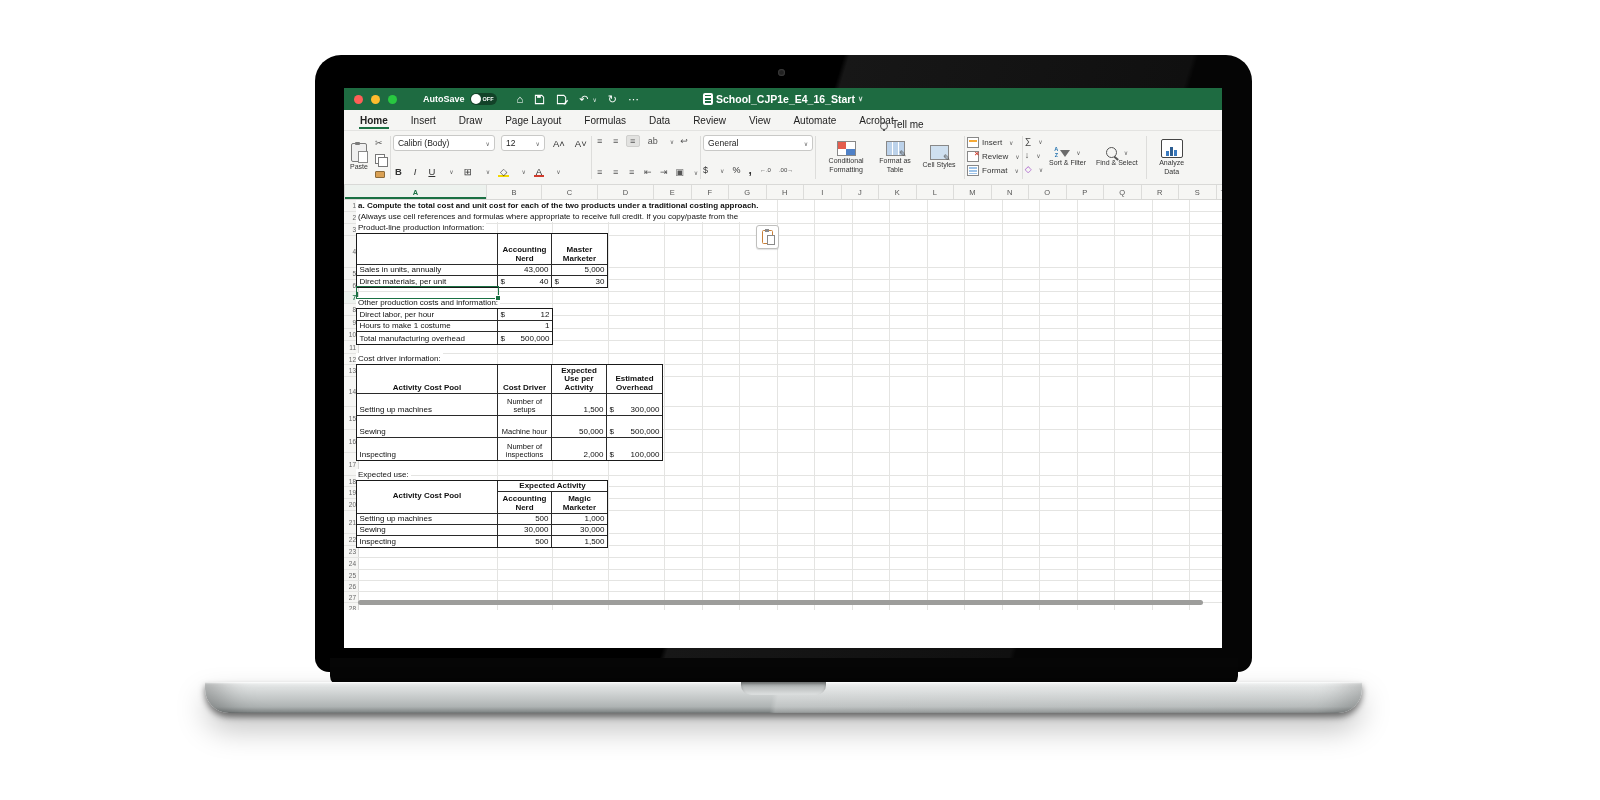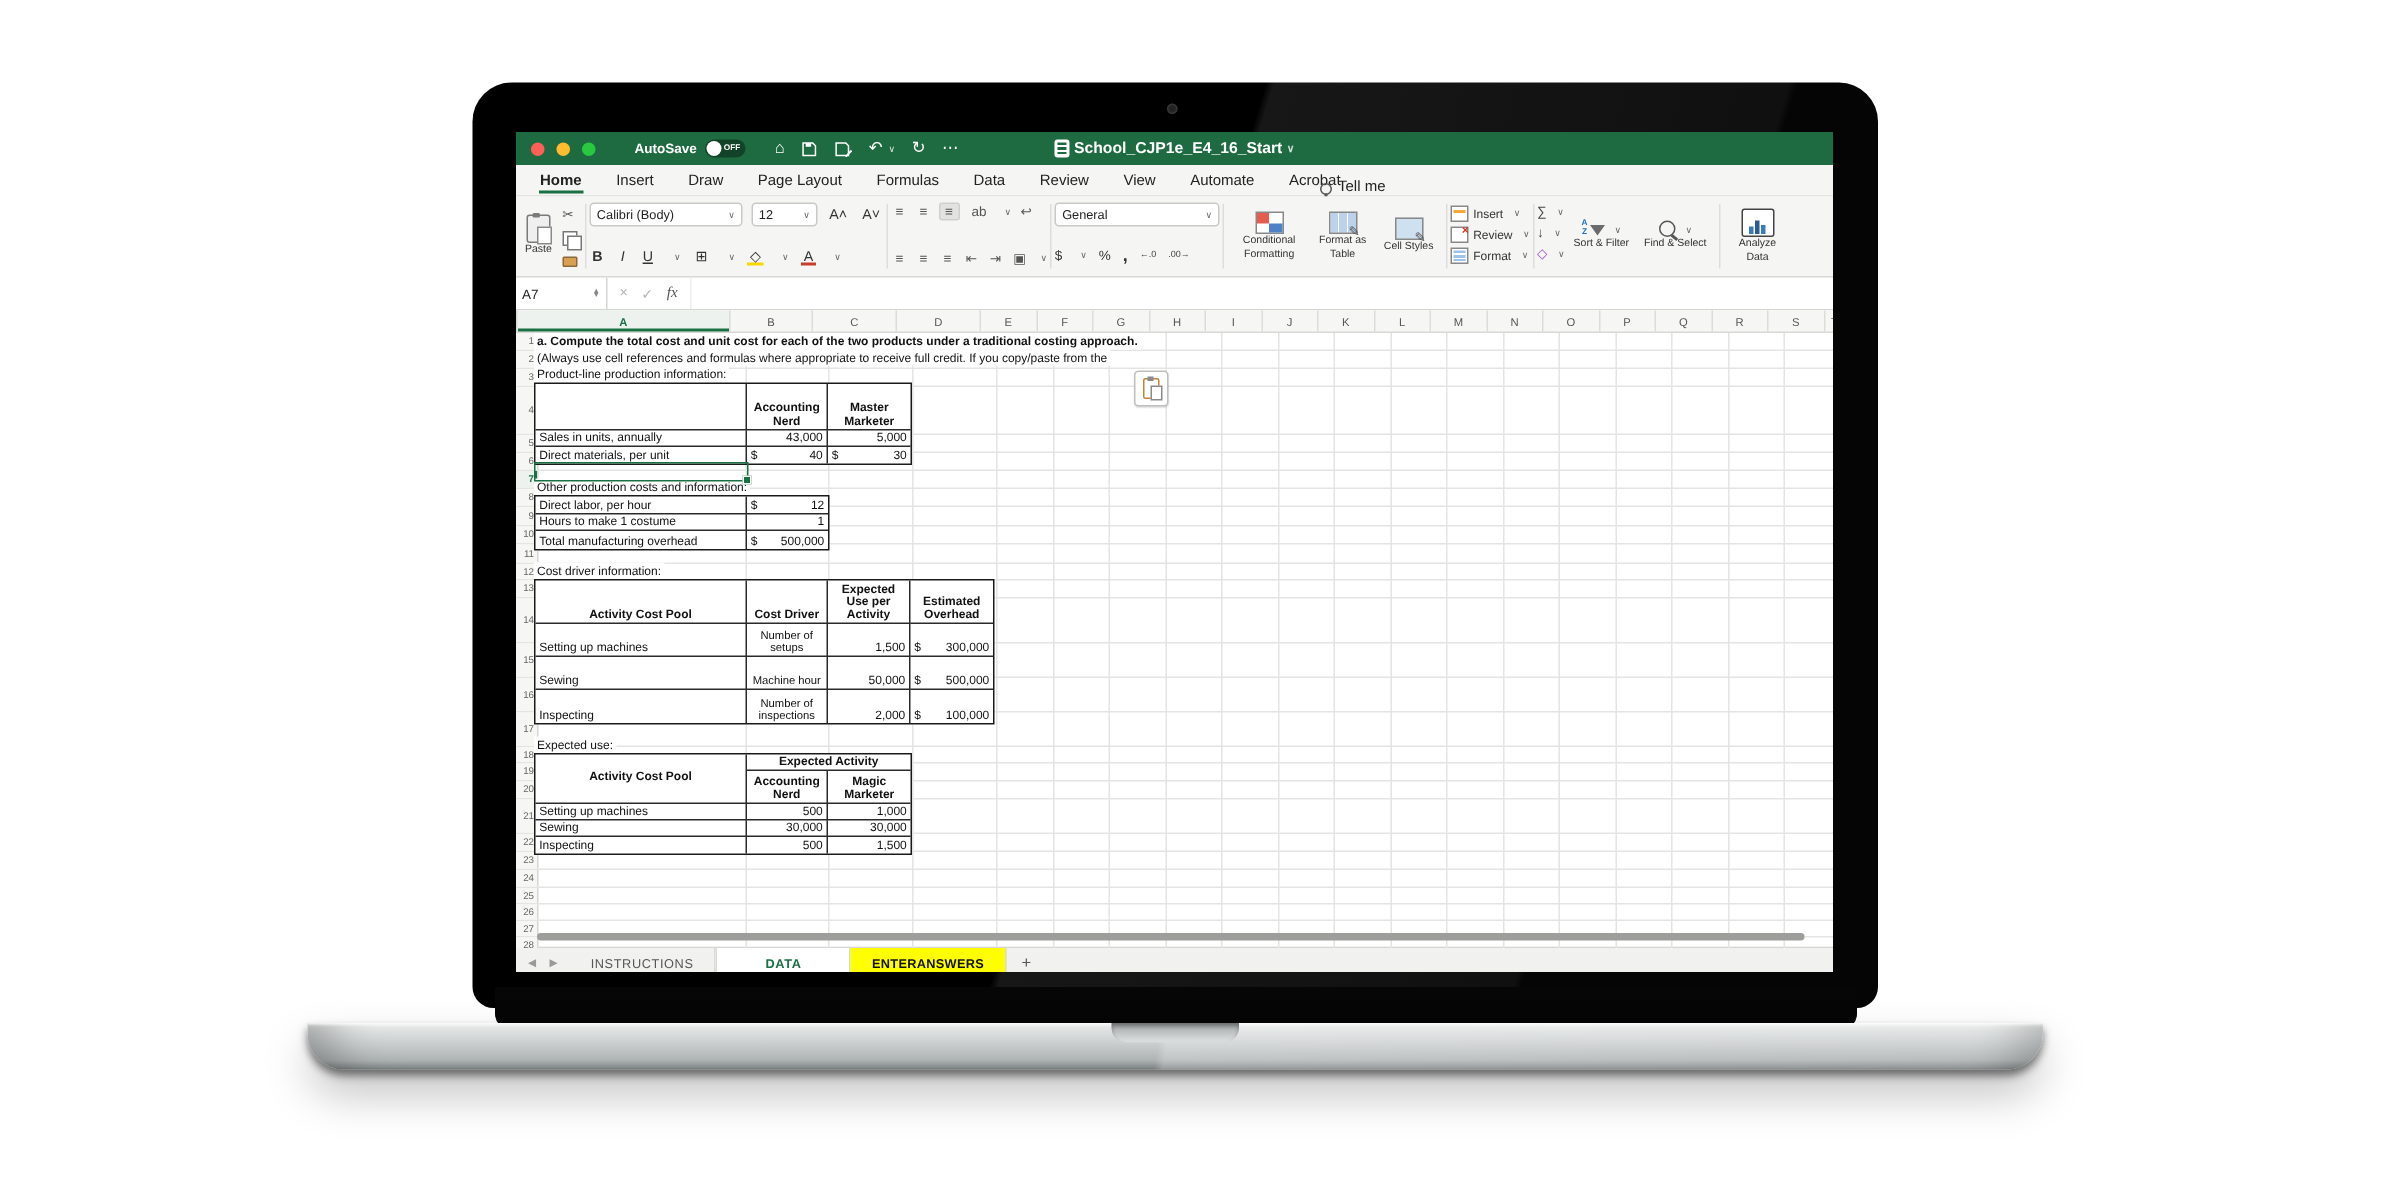--- a/index.html
+++ b/index.html
@@ -398,35 +398,20 @@
         <span class="an-ic">
             <i></i>
             <i></i>
             <i></i>
           </span>
         <span class="lbl">Analyze Data</span>
       </div>
     </div>
   </div>
 
-  <div class="fbar">
-    <div class="namebox">
-      <span>A7</span>
-      <span class="steppers">
-          <span>▲</span>
-          <span>▼</span>
-        </span>
-    </div>
-    <div class="fbtns">
-      <span>×</span>
-      <span>✓</span>
-      <span class="fx">fx</span>
-    </div>
-    <div style="flex:1;height:100%;"></div>
-  </div>
 
   <div class="gridwrap">
     <div class="colhead">
       <div class="corner"></div>
       <span style="display:contents">
         
       <div class="ch">A</div><div class="ch">B</div><div class="ch">C</div><div class="ch">D</div><div class="ch">E</div><div class="ch">F</div><div class="ch">G</div><div class="ch">H</div><div class="ch">I</div><div class="ch">J</div><div class="ch">K</div><div class="ch">L</div><div class="ch">M</div><div class="ch">N</div><div class="ch">O</div><div class="ch">P</div><div class="ch">Q</div><div class="ch">R</div><div class="ch">S</div><div class="ch">T</div></span>
     </div>
     <div class="gridbody">
       <div class="vlines">
@@ -626,28 +611,18 @@
       </div>
 
       <div class="pastebtn">
         <span class="pclip"></span>
       </div>
 
       <div class="hscroll"></div>
     </div>
   </div>
 
-  <div class="sheettabs">
-    <div class="tnav">
-      <span>◀</span>
-      <span>▶</span>
-    </div>
-    <div class="stab instructions">INSTRUCTIONS</div>
-    <div class="stab data">DATA</div>
-    <div class="stab enter">ENTERANSWERS</div>
-    <div class="addtab">+</div>
-  </div>
 </div>
 
 <div class="base">
     <div class="base-sheen"></div>
   </div>
 <div class="notch"></div>
 
 </body></html>

